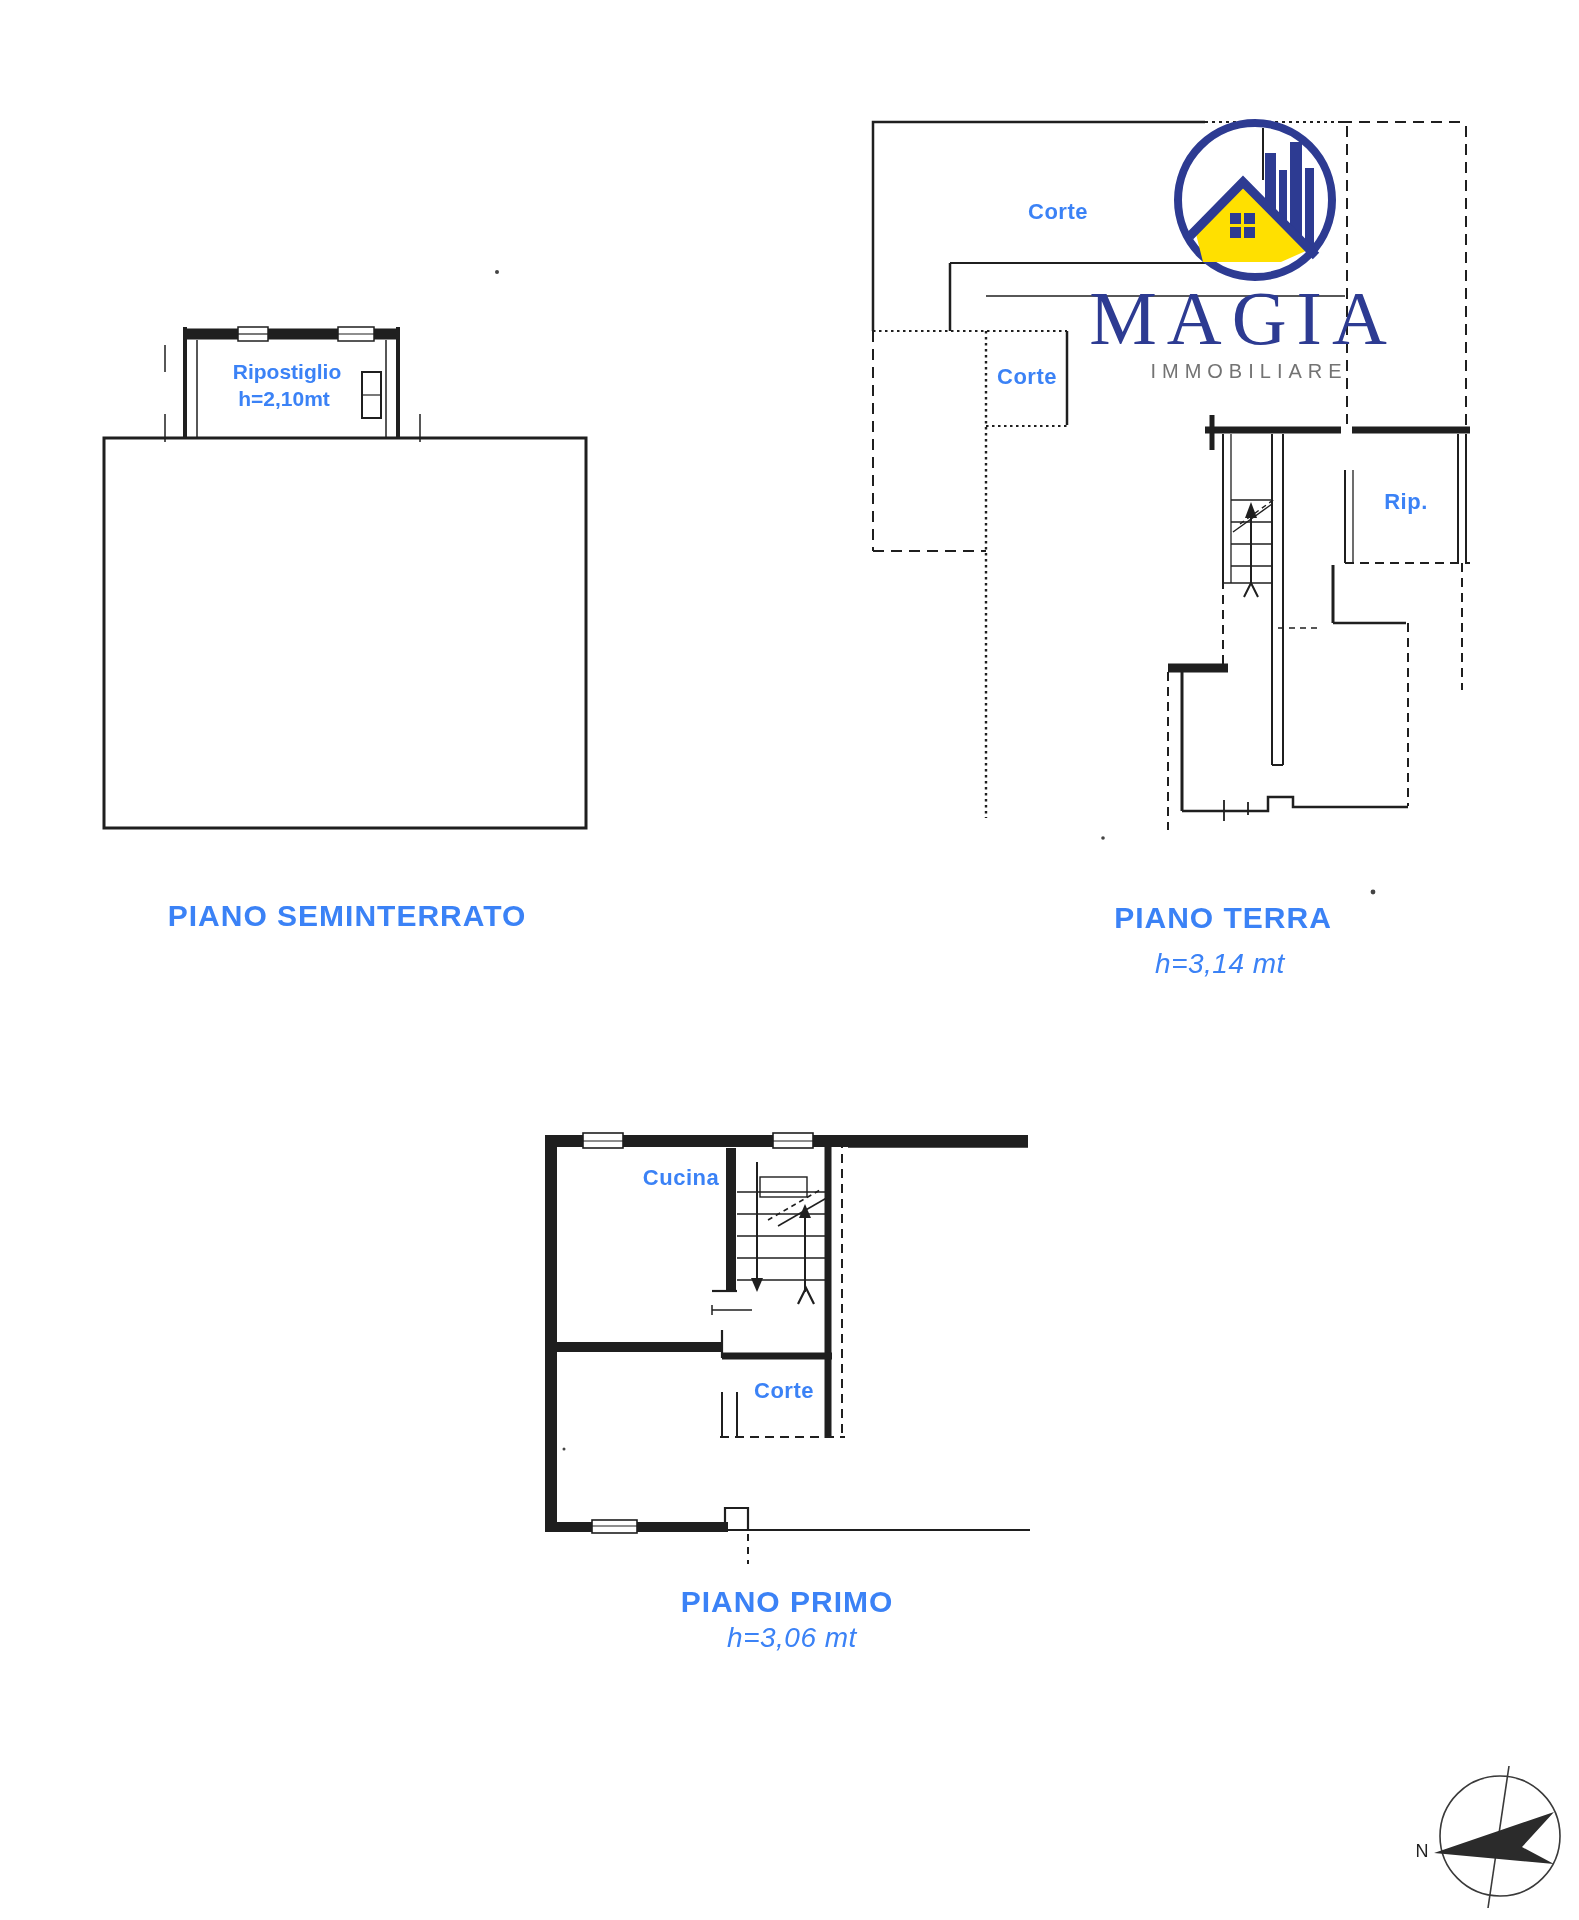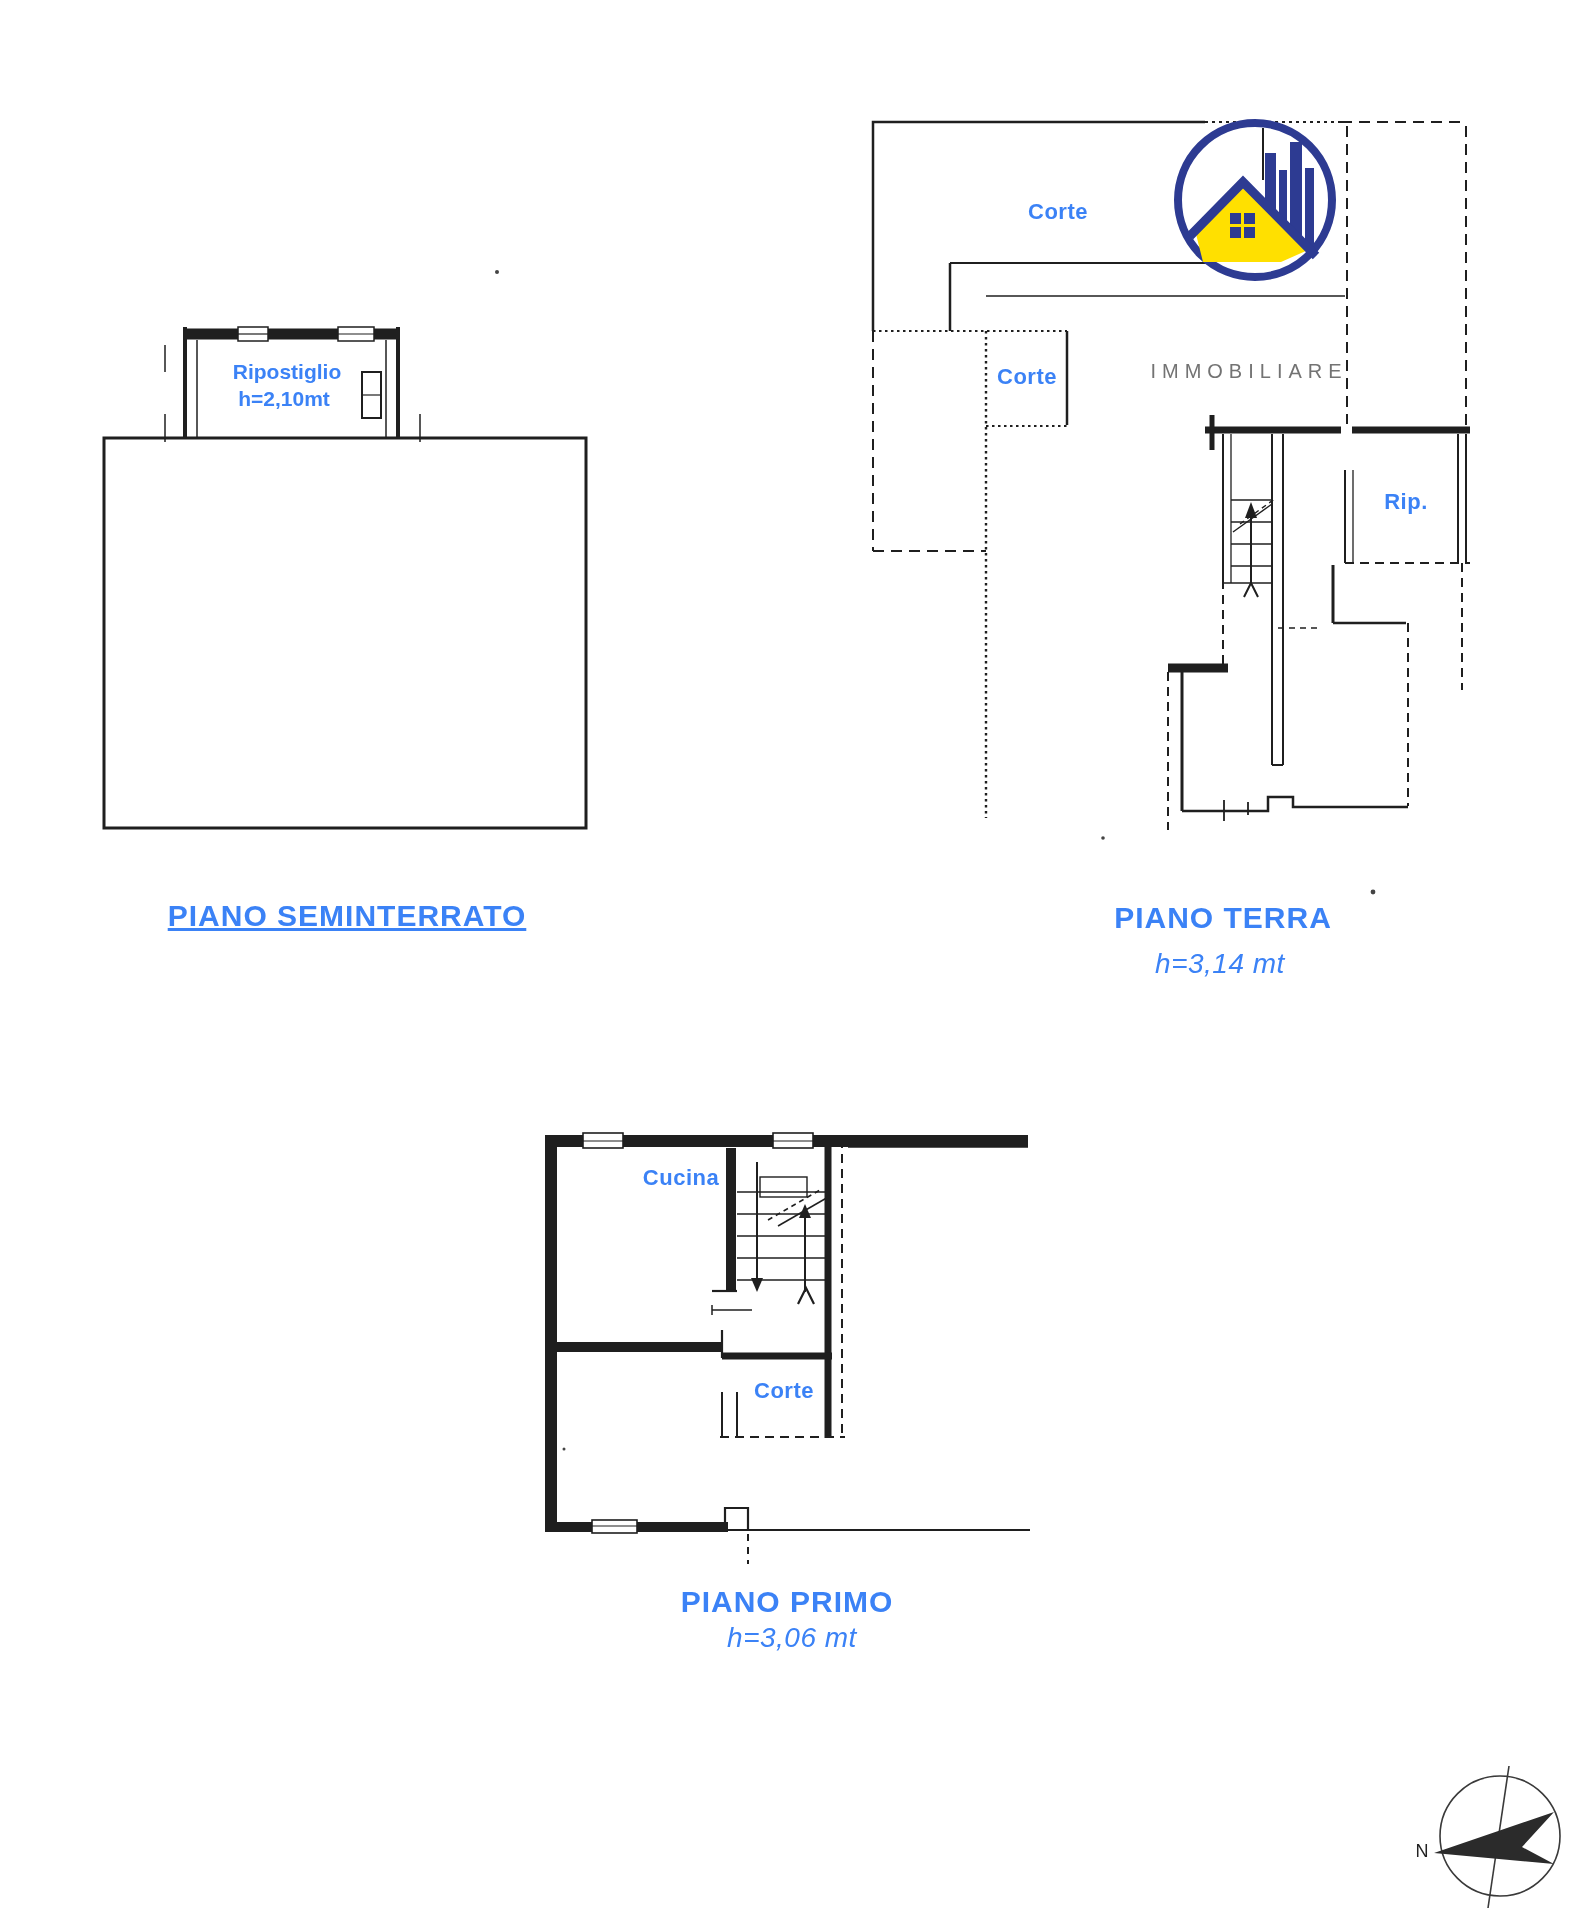--- a/index.html
+++ b/index.html
@@ -199,29 +199,30 @@
     <g fill="#444" stroke="none">
       <circle cx="497" cy="272" r="2"></circle>
       <circle cx="1373" cy="892" r="2.4"></circle>
       <circle cx="1103" cy="838" r="1.8"></circle>
       <circle cx="564" cy="1449" r="1.5"></circle>
     </g>
   </svg>
 
   <div class="lbl room-sm" style="left:287px;top:371px;">Ripostiglio</div>
   <div class="lbl room-sm" style="left:284px;top:398px;">h=2,10mt</div>
-  <div class="lbl floor-title" style="left:347px;top:916px;text-decoration:underline;">PIANO SEMINTERRATO</div>
+  <div class="lbl floor-title" style="left:347px;top:916px;">PIANO SEMINTERRATO</div>
 
   <div class="lbl room" style="left:1058px;top:212px;">Corte</div>
   <div class="lbl room" style="left:1027px;top:377px;">Corte</div>
   <div class="lbl room" style="left:1406px;top:502px;">Rip.</div>
   <div class="lbl floor-title" style="left:1223px;top:918px;">PIANO TERRA</div>
   <div class="lbl floor-height" style="left:1220px;top:964px;">h=3,14 mt</div>
 
   <div class="lbl room" style="left:681px;top:1178px;">Cucina</div>
   <div class="lbl room" style="left:784px;top:1391px;">Corte</div>
   <div class="lbl floor-title" style="left:787px;top:1602px;">PIANO PRIMO</div>
   <div class="lbl floor-height" style="left:792px;top:1638px;">h=3,06 mt</div>
 
+  <div class="lbl brand" style="left:1243px;top:318px;">MAGIA</div>
   <div class="lbl brand-sub" style="left:1249px;top:371px;">IMMOBILIARE</div>
 
   <div class="lbl north" style="left:1422px;top:1851px;">N</div>
 </div>
 
 </body></html>

